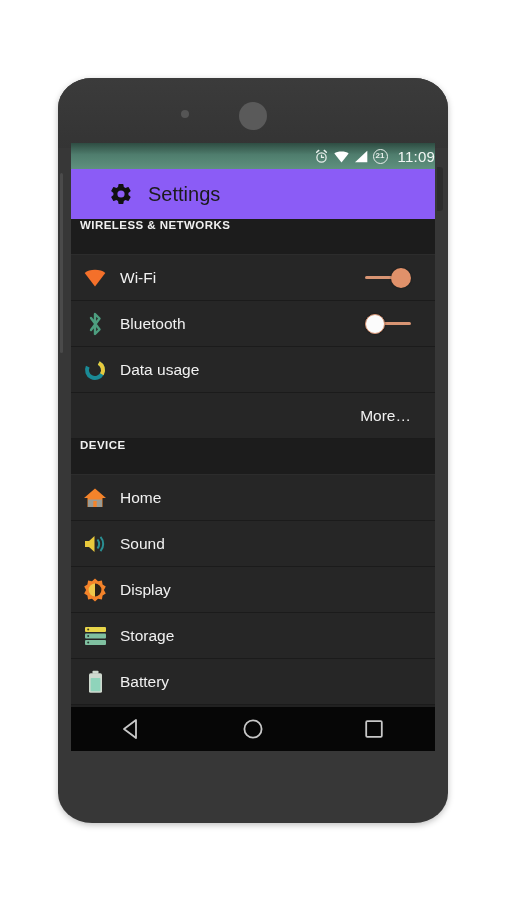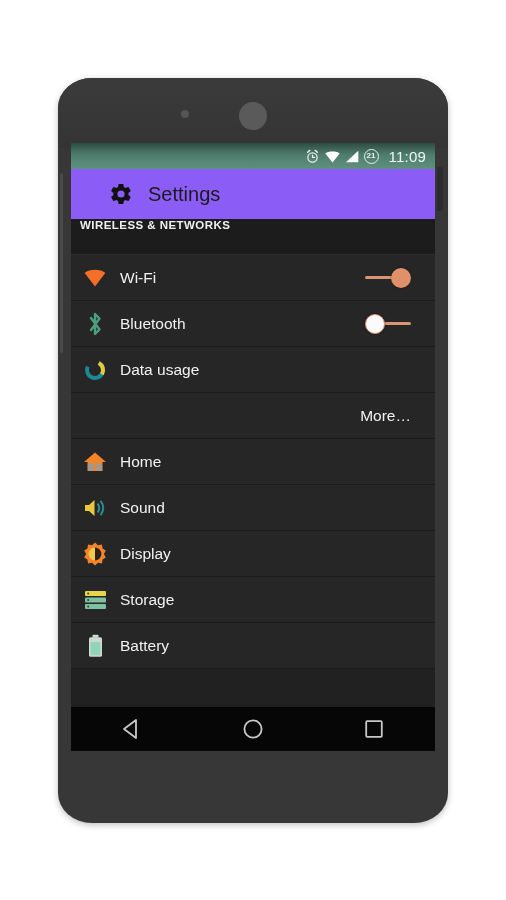--- a/index.html
+++ b/index.html
@@ -43,21 +43,21 @@
   #screen{
     position:absolute;left:13px;top:65px;width:364px;height:608px;
     background:#212121;overflow:hidden;
   }
 
   
   #status-bar{
     position:relative;height:26px;
     background:linear-gradient(#2e4c42,#4f7d6d 45%,#5f917f);
     display:flex;align-items:center;justify-content:flex-end;
-    padding-right:9px;box-sizing:border-box;
+    padding-right:0;box-sizing:border-box;
   }
   #status-bar .sb-icons{display:flex;align-items:center;gap:4px;}
   .sb-ico{display:block;}
   #battery-pct{
     position:relative;width:15px;height:15px;border-radius:50%;
     border:1.6px solid #e9efec;box-sizing:border-box;
     display:flex;align-items:center;justify-content:center;
     font-size:8px;line-height:1;color:#e9efec;font-weight:bold;
   }
   #status-clock{
@@ -207,20 +207,23 @@
             <circle cx="12" cy="12" r="8" fill="none" stroke="#e8c93c" stroke-width="4" stroke-dasharray="13 37" transform="rotate(-62 12 12)"></circle>
           </svg>
         </span>
         <span class="row-label">Data usage</span>
       </div>
 
       <div class="row noicon">
         <span class="row-label">More…</span>
       </div>
 
+      <div class="section-header">
+        <span class="sh-label">DEVICE</span>
+      </div>
 
       <div class="row">
         <span class="ico-wrap">
           <svg width="24" height="24" viewBox="0 0 24 24">
             <path d="M12 2.5 L23 12 L19.5 12 L19.5 21 L4.5 21 L4.5 12 L1 12 Z" fill="#f4832a"></path>
             <path d="M5 13.5 L19 13.5 L19 21 L5 21 Z" fill="#9b9b93"></path>
             <rect x="10.3" y="15" width="3.4" height="6" fill="#f4832a"></rect>
           </svg>
         </span>
         <span class="row-label">Home</span>

